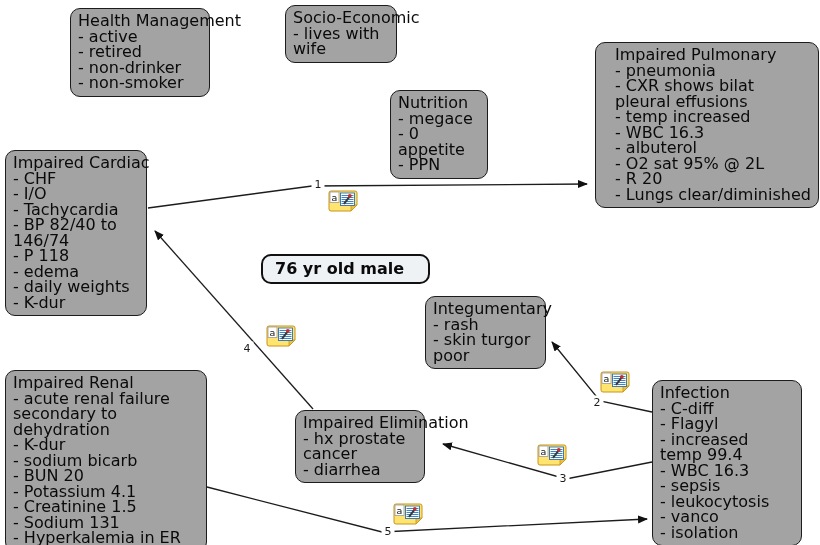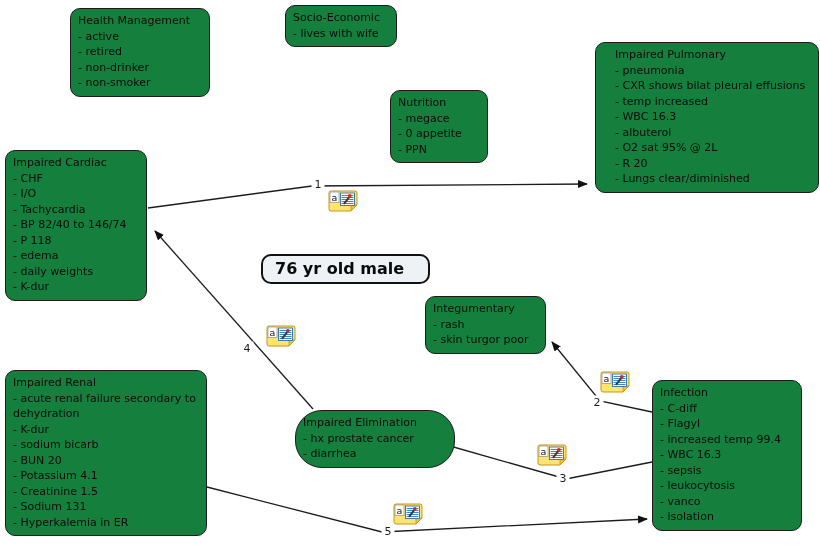--- a/index.html
+++ b/index.html
@@ -8,39 +8,39 @@
     background:#ffffff;
     font-family:"DejaVu Sans","Liberation Sans",sans-serif;
     color:#0a0a0a;
   }
   .canvas{position:absolute;inset:0;width:820px;height:545px;}
   svg.links{position:absolute;left:0;top:0;width:820px;height:545px;}
   svg.links path.link{stroke:#1c1c1c;stroke-width:1.3;fill:none;}
 
   .node{
     position:absolute;
-    background:#15803d;
+    background:#a3a3a3;
     border:1px solid #1c1c1c;
     border-radius:10px;
     padding:4px 7px 5px 7px;
-    font-size:11px;
+    font-size:16px;
     line-height:15.5px;
     box-sizing:border-box;
   }
   .node .title{white-space:nowrap;}
   .node .items div{white-space:normal;}
 
   #node-health-management{left:70px;top:8px;width:140px;}
   #node-socio-economic{left:285px;top:5px;width:112px;}
   #node-nutrition{left:390px;top:90px;width:98px;}
   #node-impaired-pulmonary{left:595px;top:42px;width:224px;padding-left:19px;}
   #node-impaired-cardiac{left:5px;top:150px;width:142px;}
   #node-integumentary{left:425px;top:296px;width:121px;}
   #node-impaired-renal{left:5px;top:370px;width:202px;}
-  #node-impaired-elimination{left:295px;top:410px;width:160px;border-radius:27px;}
+  #node-impaired-elimination{left:295px;top:410px;width:130px;}
   #node-infection{left:652px;top:380px;width:150px;}
 
   .center-node{
     position:absolute;left:261px;top:254px;
     background:#eef2f4;
     border:2px solid #111;
     border-radius:10px;
     padding:3px 24px 4px 12px;
     font-size:16px;font-weight:bold;
     white-space:nowrap;

